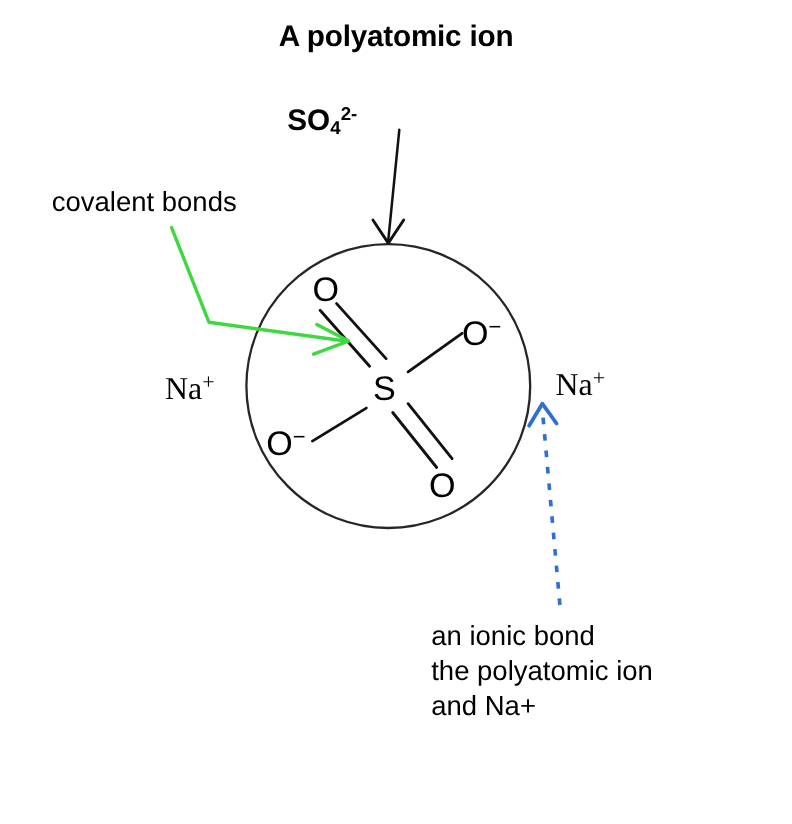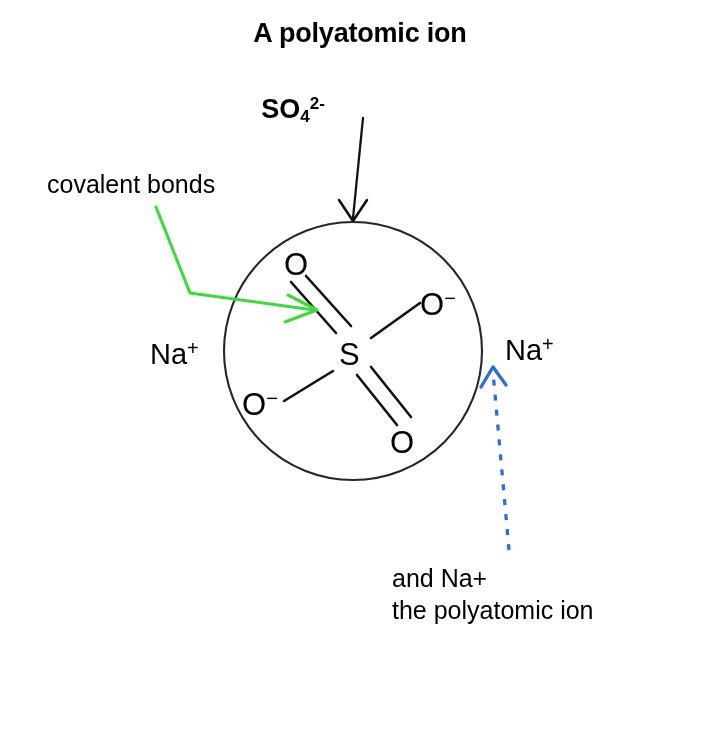--- a/index.html
+++ b/index.html
@@ -81,20 +81,21 @@
   .atom {
     font-size: 31px;
     text-align: center;
   }
   .atom .charge {
     font-size: 20px;
     vertical-align: 10px;
   }
   .ion-label {
     font-size: 29px;
+    font-family: Liberation Serif, serif;
   }
   .ion-label .charge {
     font-size: 20px;
     vertical-align: 9px;
   }
 
   #atom-o-top     { left: 284px; top: 248px; }
   #atom-o-right   { left: 420px; top: 288px; }
   #atom-s-center  { left: 339px; top: 338px; }
   #atom-o-left    { left: 242px; top: 388px; }
@@ -165,15 +166,15 @@
   <div class="txt atom" id="atom-o-left"><span>O</span><span class="charge">−</span></div>
 
   <div class="txt atom" id="atom-o-bottom"><span>O</span><span class="charge"></span></div>
 
   <div class="txt ion-label" id="na-left"><span>Na</span><span class="charge">+</span></div>
 
   <div class="txt ion-label" id="na-right"><span>Na</span><span class="charge">+</span></div>
 
   <div class="txt annotation" id="covalent-bonds-label">covalent bonds</div>
 
-  <div class="txt annotation" id="ionic-bond-caption"><div>and Na+</div><div>the polyatomic ion</div></div>
+  <div class="txt annotation" id="ionic-bond-caption"><div>an ionic bond</div><div>the polyatomic ion</div><div>and Na+</div></div>
 
 </div>
 
 </body></html>

